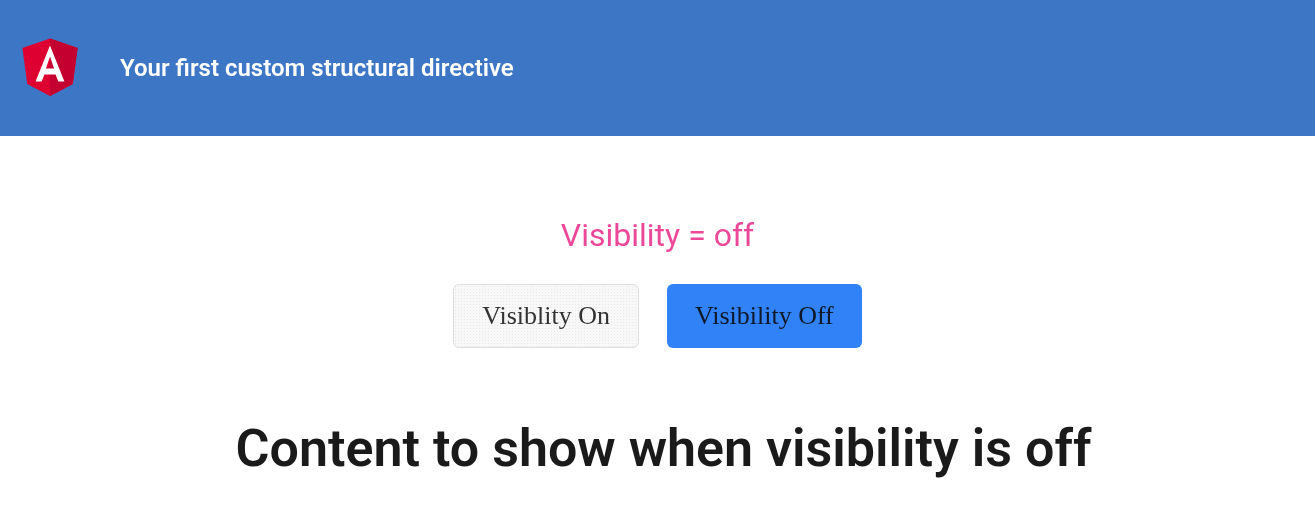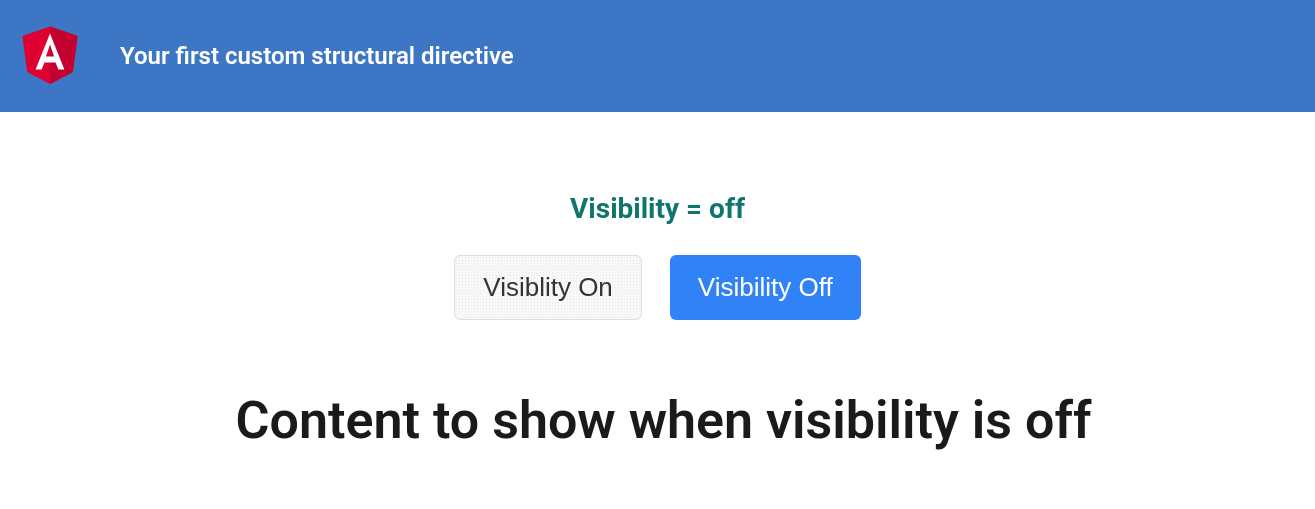--- a/index.html
+++ b/index.html
@@ -8,21 +8,21 @@
       box-sizing: border-box;
     }
     
     body {
       font-family: -apple-system, BlinkMacSystemFont, "Segoe UI", Roboto, Helvetica, Arial, sans-serif;
       background: #ffffff;
     }
     
     .header {
       background: #3d76c5;
-      height: 112px;
+      height: 136px;
       display: flex;
       align-items: center;
       padding: 0 20px;
     }
     
     .logo {
       width: 60px;
       height: 64px;
       flex-shrink: 0;
     }
@@ -33,53 +33,53 @@
       font-weight: 600;
       margin-left: 40px;
     }
     
     .main {
       text-align: center;
       padding-top: 80px;
     }
     
     .visibility-status {
-      font-size: 28px;
-      font-weight: 700;
-      color: #0f766e;
+      font-size: 32px;
+      font-weight: 400;
+      color: #ec4899;
       margin-bottom: 30px;
     }
     
     .button-group {
       display: flex;
       justify-content: center;
       gap: 28px;
       margin-bottom: 70px;
     }
     
     .btn {
       font-size: 26px;
       padding: 16px 28px;
       border-radius: 6px;
       cursor: pointer;
-      font-family: Liberation Sans, sans-serif;
+      font-family: Liberation Serif, serif;
       border: 1px solid transparent;
     }
     
     .btn-secondary {
       background: #f5f5f5;
       color: #333333;
       border: 1px solid #dddddd;
       background-image: radial-gradient(#e8e8e8 0.5px, #f8f8f8 0.5px);
       background-size: 3px 3px;
     }
     
     .btn-primary {
       background: #3182f6;
-      color: #ffffff;
+      color: #0f172a;
       border: none;
     }
     
     .content-message {
       font-size: 52px;
       font-weight: 600;
       color: #1a1a1a;
       padding-left: 12px;
     }
   </style>

